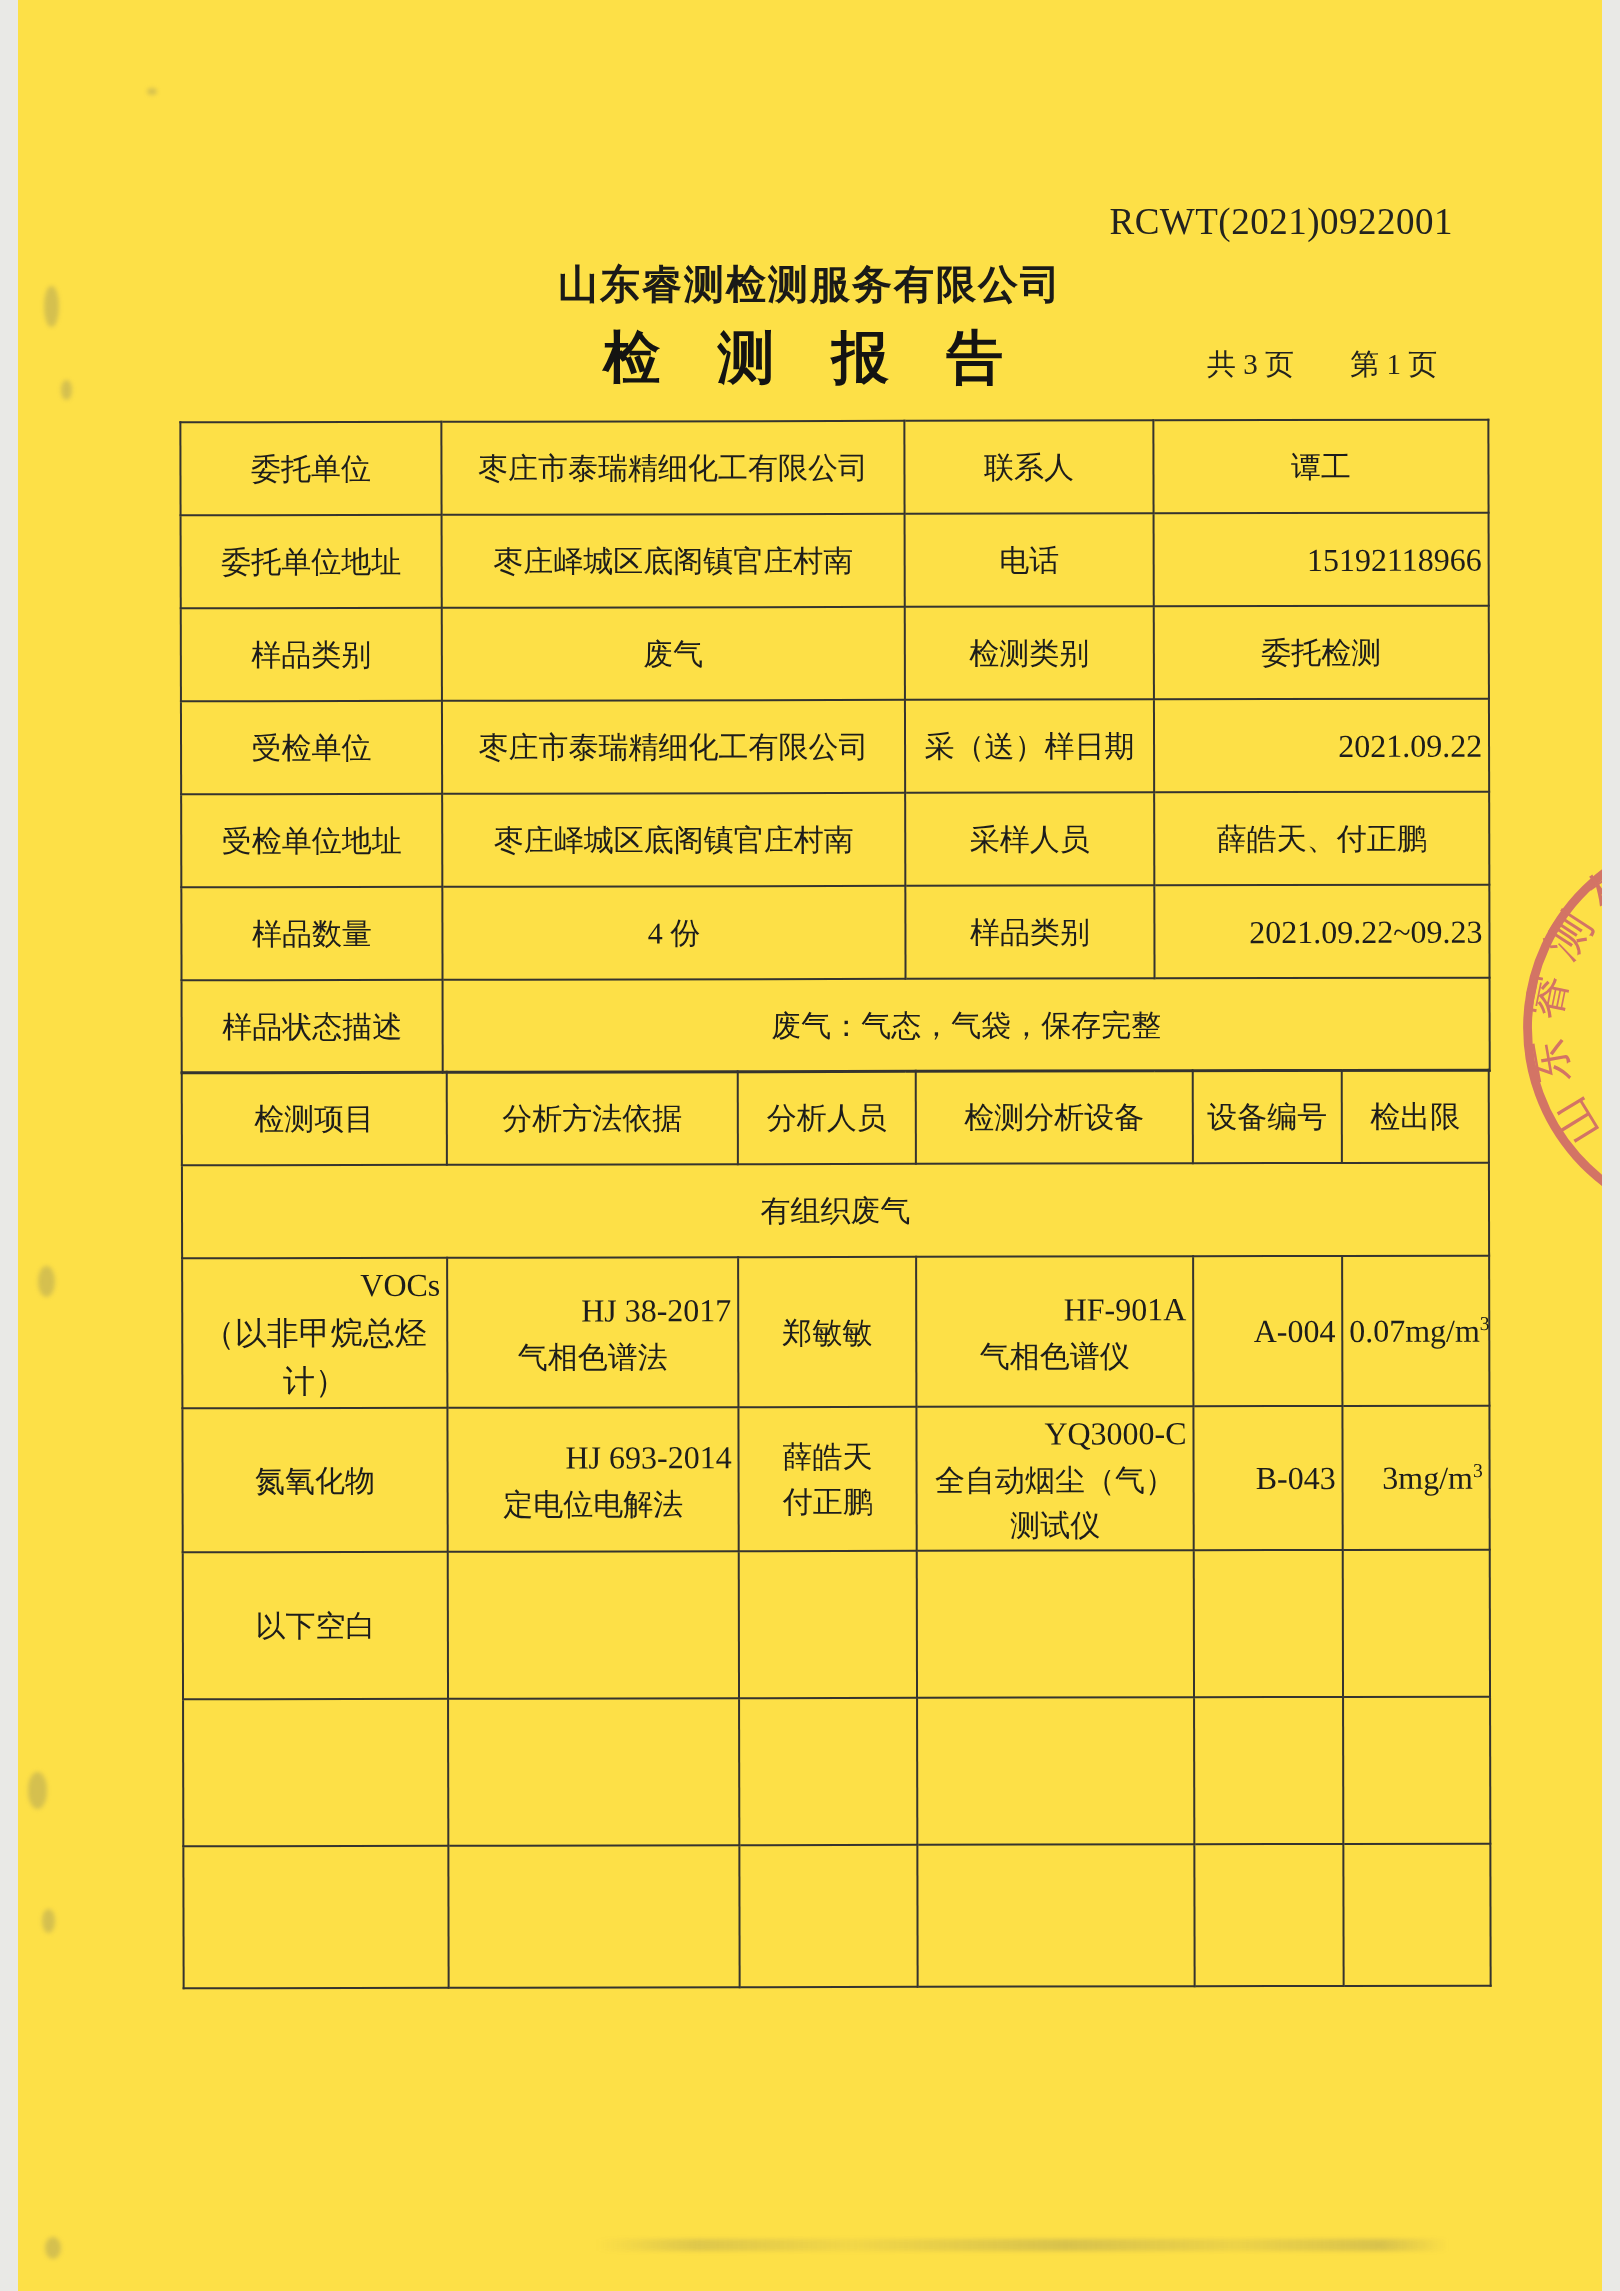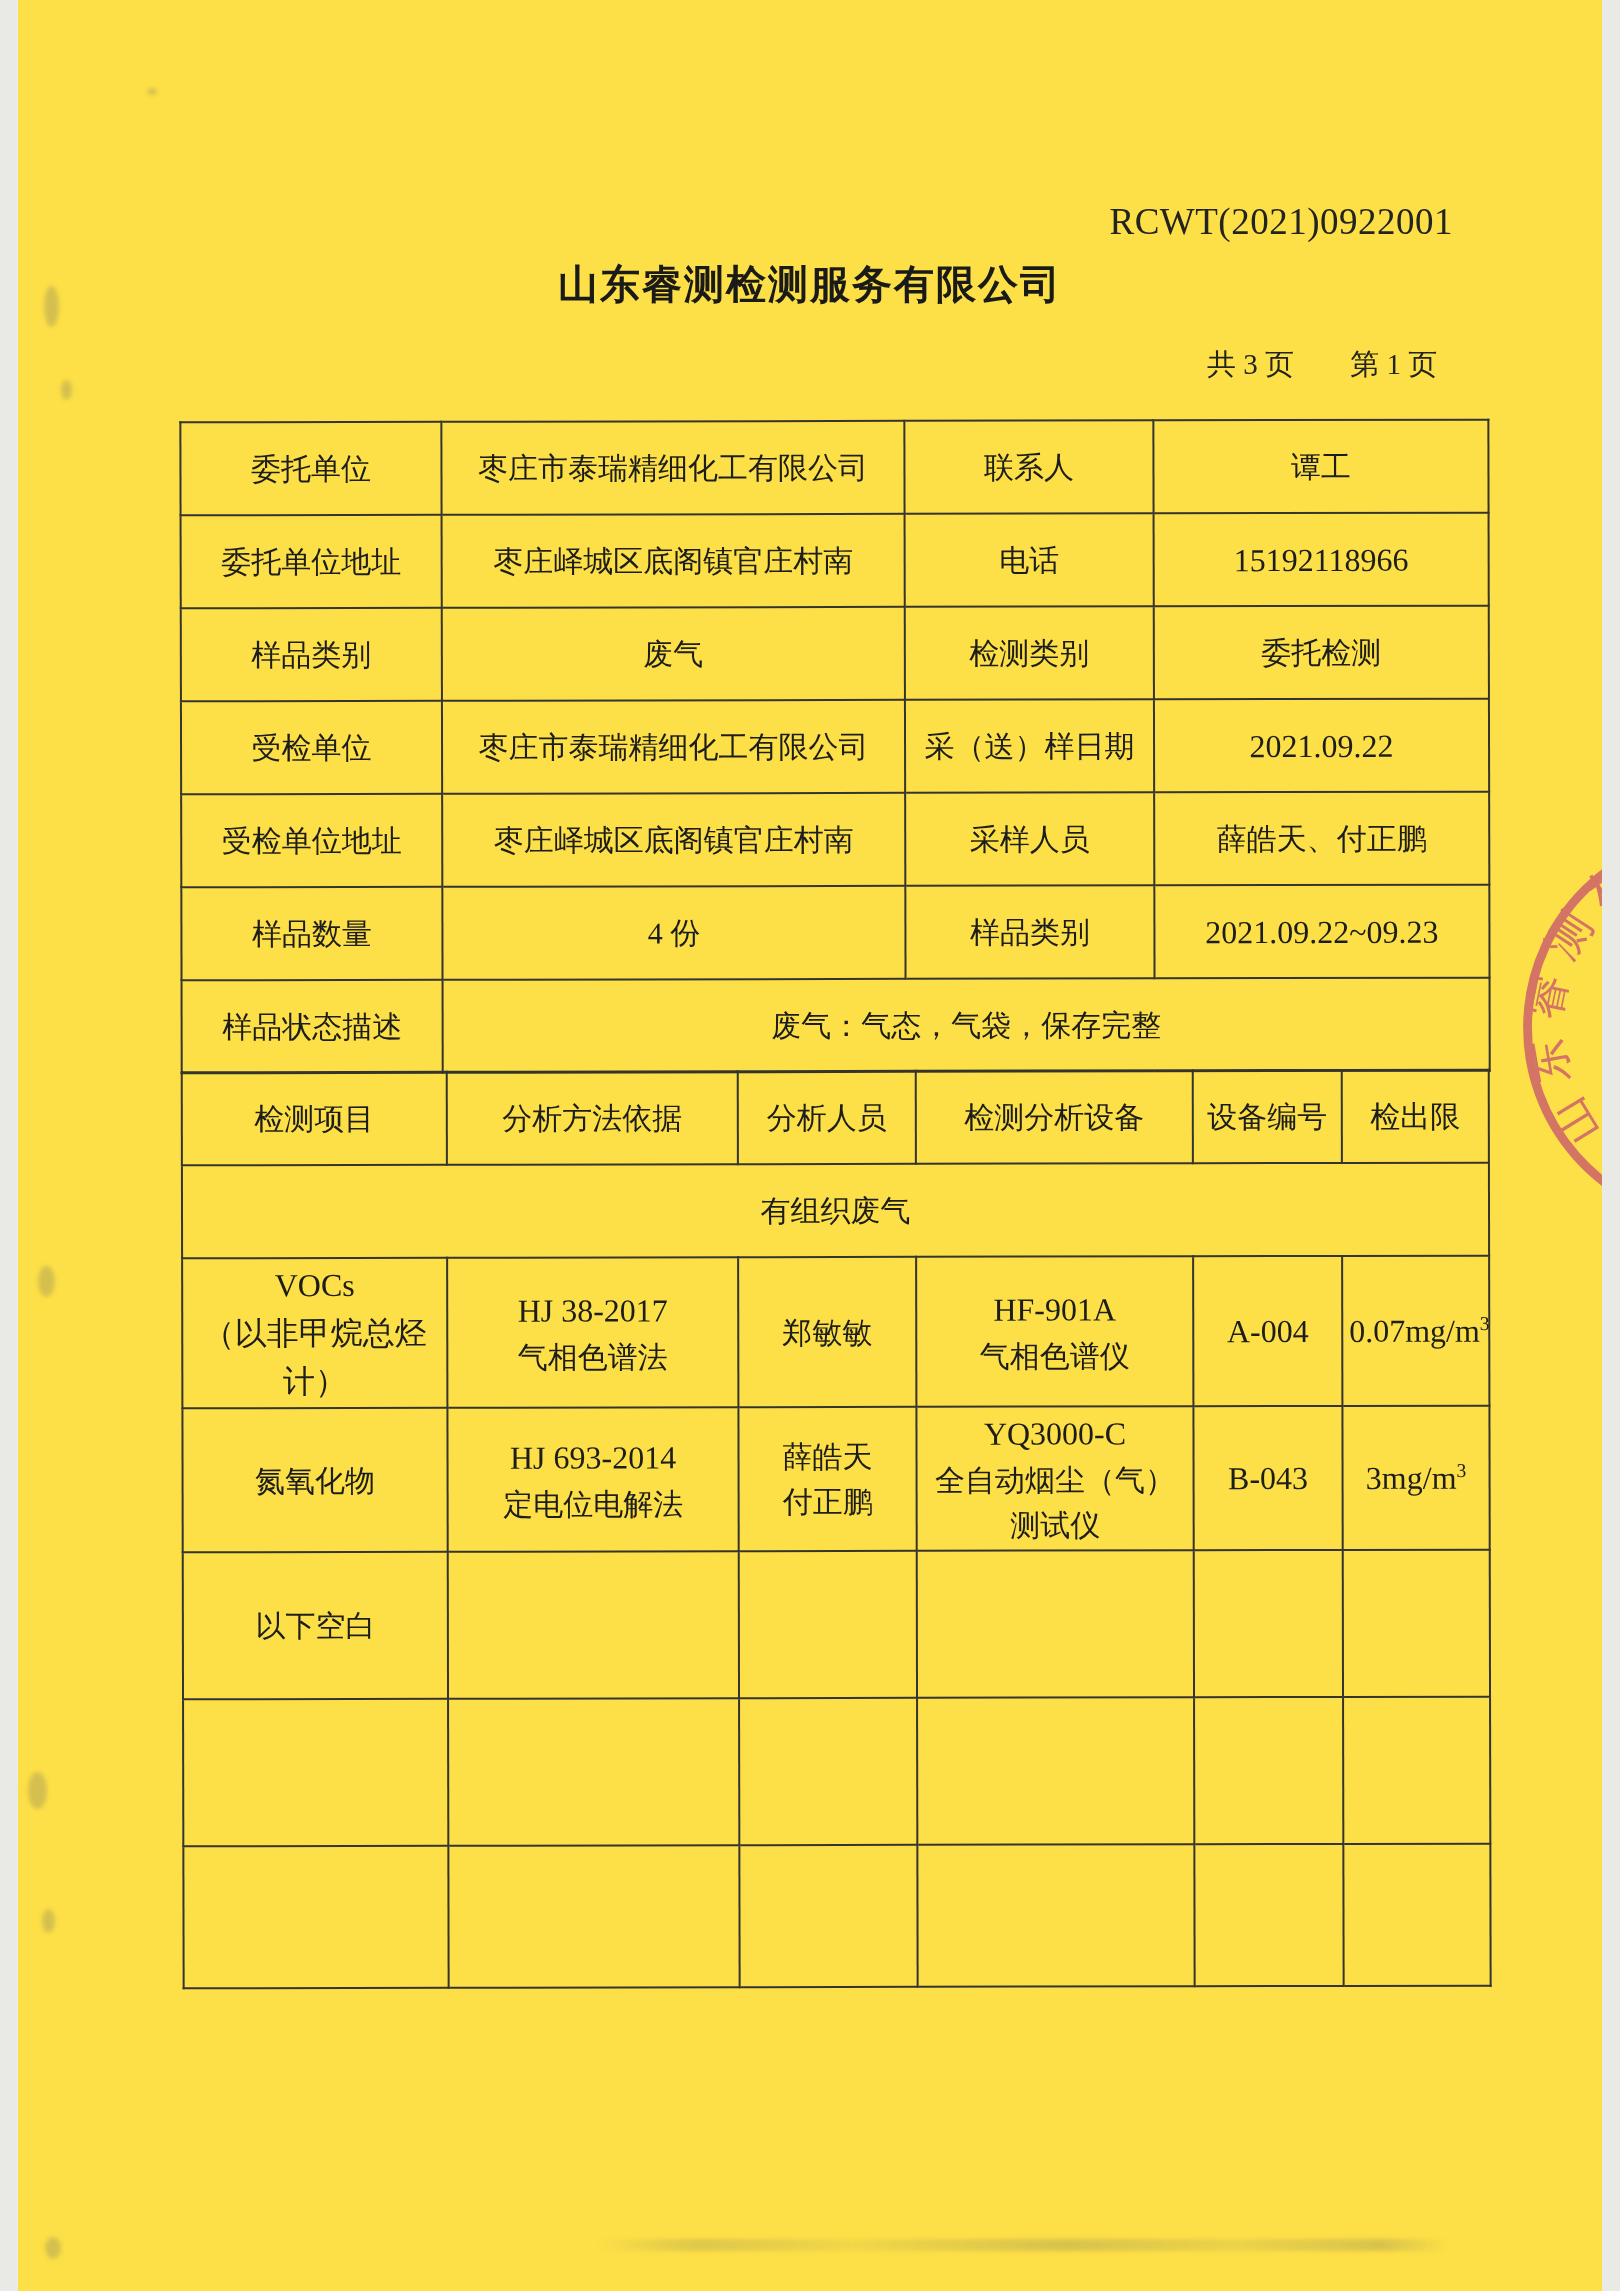--- a/index.html
+++ b/index.html
@@ -45,40 +45,41 @@
     text-align:center;vertical-align:middle;
     font-size:30px;padding:2px 5.9px;box-sizing:border-box;
     line-height:1.5;color:#1d1d1b;
   }
   .tA tr{height:93px;}
   .tB{margin-top:-2.9px;}
   .h95{height:93px;}
   .h145{height:142px;}
   .h147{height:144px;}
   .h150{height:147px;}
-  .latin{font-size:32px;}
+  .latin{font-size:32px;text-align:right;}
   .small{font-size:32px;}
   sup{font-size:19.6px;line-height:0;}
   
   .stamp{position:absolute;left:1488px;top:812px;}
   
   .speck{position:absolute;background:rgba(110,110,100,.28);filter:blur(2px);border-radius:50%;}
   .streak{
     position:absolute;left:578px;top:2239px;width:853px;height:11.8px;
     background:linear-gradient(90deg,rgba(100,100,95,0) 0%,rgba(100,100,95,.20) 12%,rgba(100,100,95,.07) 30%,rgba(100,100,95,.24) 55%,rgba(100,100,95,.10) 75%,rgba(100,100,95,.24) 92%,rgba(100,100,95,0) 100%);
     filter:blur(2px);
   }
 </style>
 </head>
 <body>
 
 <div class="page">
 
   <div class="report-no">RCWT(2021)0922001</div>
   <div class="company">山东睿测检测服务有限公司</div>
+  <div class="title">检 测 报 告</div>
   <div class="pagination">
     <span>共 3 页</span>
     <span class="gap">第 1 页</span>
   </div>
 
   <div class="tables">
 
     <table class="tA">
       <colgroup>
           <col style="width:261px">

